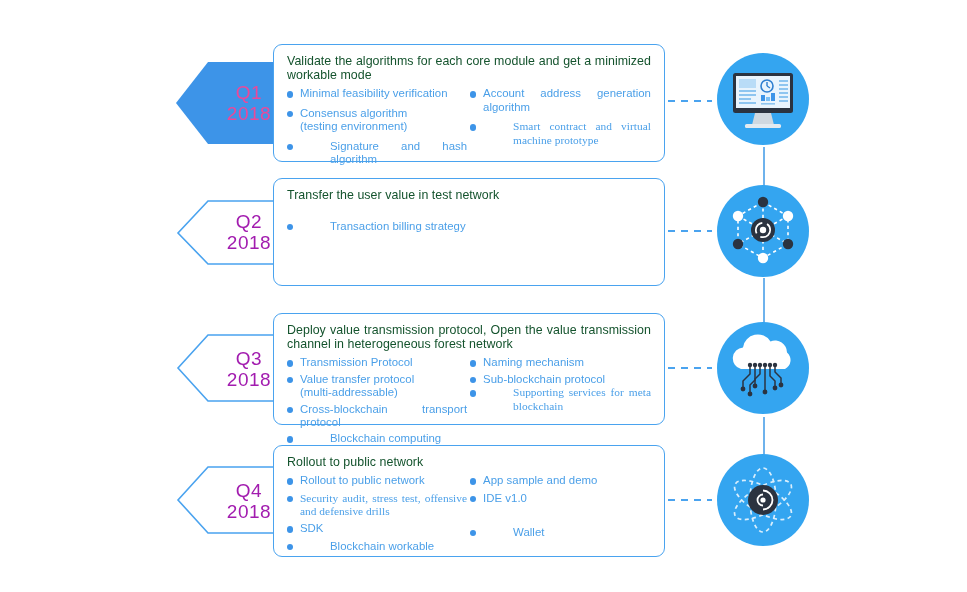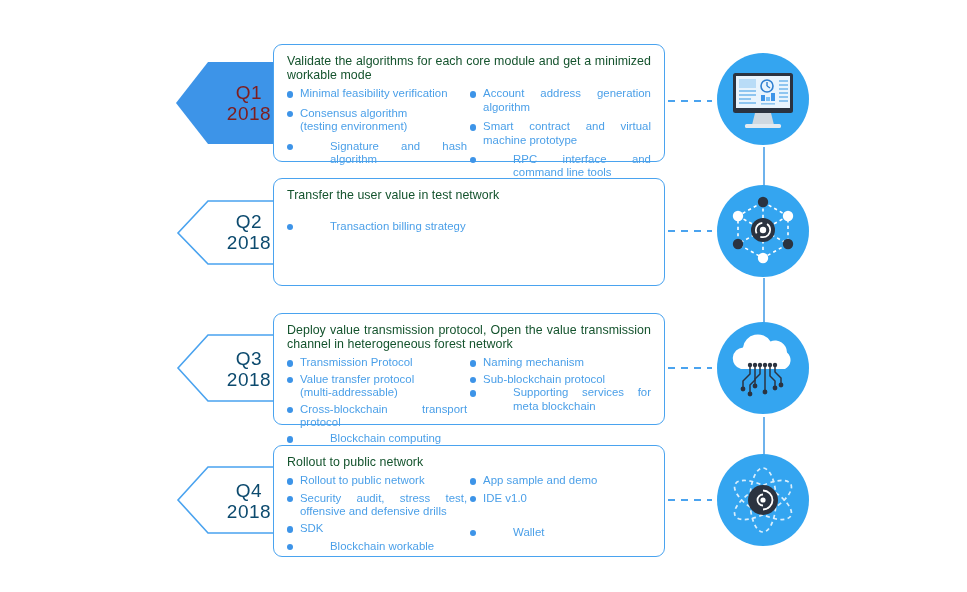--- a/index.html
+++ b/index.html
@@ -27,22 +27,22 @@
   }
   .tag svg{position:absolute;left:0;top:0;width:100%;height:100%;overflow:visible;}
   .tag-text{
     position:relative;z-index:2;
     width:100%;text-align:center;
     font-size:19px;line-height:21px;letter-spacing:.5px;
     padding-left:30px;box-sizing:border-box;
   }
   .tag-text .q{display:block;}
   .tag-text .yr{display:block;}
-  .tag.filled .tag-text{color:#7f1d1d;}
-  .tag.outline .tag-text{color:#0c4a6e;}
+  .tag.filled .tag-text{color:#ec4899;}
+  .tag.outline .tag-text{color:#a21caf;}
 
   
   .panel{
     position:absolute;
     left:273px;width:392px;top:0;height:100%;
     border:1.4px solid #4aa3ef;
     border-radius:9px;
     box-sizing:border-box;
     background:#ffffff;
     padding:9px 13px 8px 13px;
@@ -65,21 +65,21 @@
     padding-left:13px;
     color:#4a9fe8;
     font-size:11.4px;
     line-height:13.4px;
     margin-bottom:6px;
     text-align:justify;
     text-align-last:left;
     letter-spacing:.02px;
   }
   .bullet:last-child{margin-bottom:0;padding-left:43px;}
-  .bullet.just{text-align:justify;text-align-last:left;}
+  .bullet.just{text-align:justify;text-align-last:left;font-family:Liberation Serif, serif;}
   .bullet::before{
     content:"";
     position:absolute;left:0;top:4px;
     width:6.4px;height:6.4px;border-radius:50%;
     background:#3d94e8;
   }
   .bullet .sub{display:block;}
 
   
   .dashconn{position:absolute;height:2px;}
@@ -113,21 +113,20 @@
       <p class="panel-heading">Validate the algorithms for each core module and get a minimized workable mode</p>
       <div class="cols">
         <div class="col col-left">
           <div class="bullet"><span>Minimal feasibility verification</span></div>
           <div class="bullet"><span>Consensus algorithm</span><span class="sub">(testing environment)</span></div>
           <div class="bullet"><span>Signature and hash algorithm</span></div>
         </div>
         <div class="col col-right">
           <div class="bullet"><span>Account address generation algorithm</span></div>
           <div class="bullet just"><span>Smart contract and virtual machine prototype</span></div>
-          <div class="bullet"><span>RPC interface and command line tools</span></div>
         </div>
       </div>
     </div>
     <div class="dashconn" style="left:668px;top:55px;">
       <svg width="44" height="4">
         <line x1="0" y1="2" x2="44" y2="2" stroke="#4aa3ef" stroke-width="2" stroke-dasharray="7,6"></line>
       </svg>
     </div>
     <div class="iconwrap" style="left:717px;top:9px;">
       <svg viewBox="0 0 92 92">

